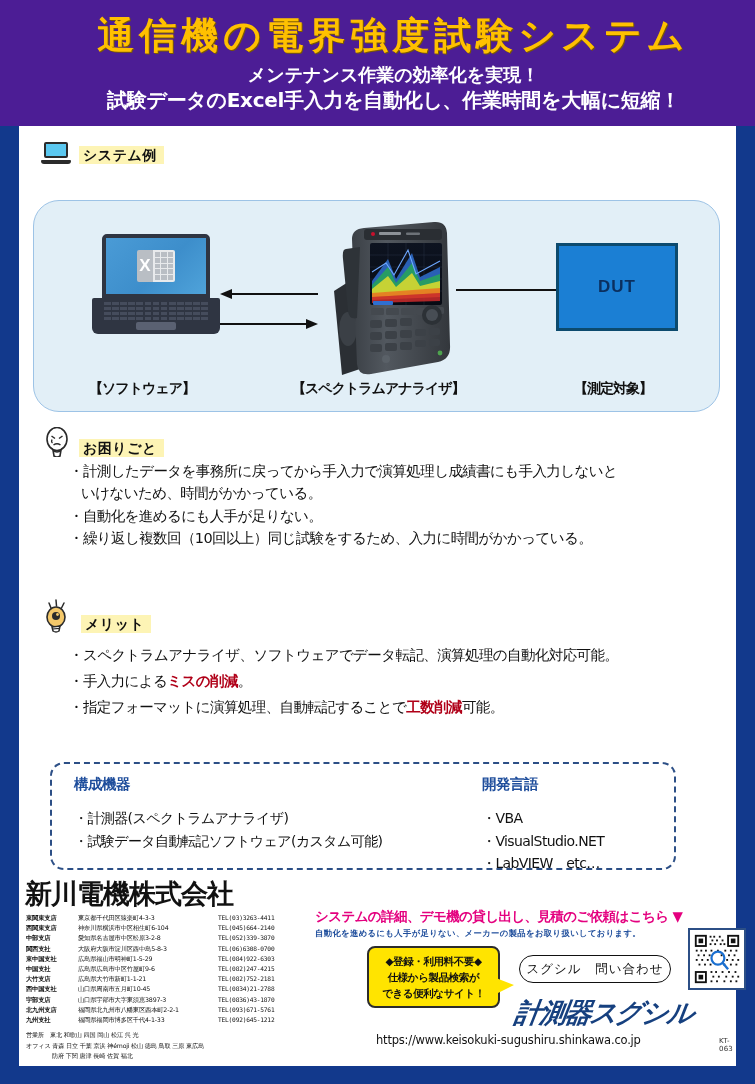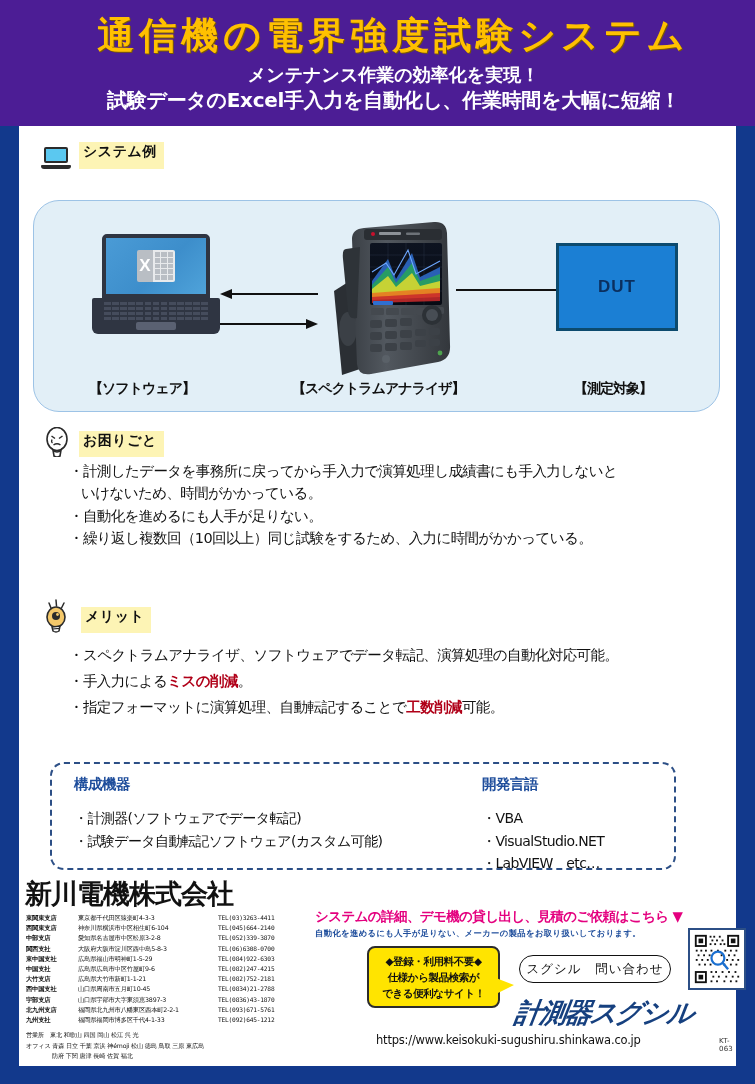--- a/index.html
+++ b/index.html
@@ -52,21 +52,21 @@
 
   
   .sec-head {
     display: flex; align-items: flex-end; gap: 8px;
   }
   .sec-head .label {
     background: #fdf4b5;
     color: #111;
     font-weight: 700;
     font-size: 14px;
-    padding: 1px 7px 8px 4px;
+    padding: 1px 7px 0 4px;
     line-height: 1.25;
     letter-spacing: 0.5px;
   }
 
   
   .ic-laptop { width: 30px; height: 22px; position: relative; flex: none; }
   .ic-laptop .scr { position:absolute; left:3px; top:0; width:24px; height:16px;
       background:#5bc8f0; border:2.5px solid #2b2b2b; border-radius:2px; }
   .ic-laptop .base { position:absolute; left:0; bottom:0; width:30px; height:4px;
       background:#2b2b2b; border-radius:1px 1px 3px 3px; }
@@ -476,21 +476,21 @@
       </p>
       <p>
         <span>・指定フォーマットに演算処理、自動転記することで</span><span class="red">工数削減</span><span>可能。</span>
       </p>
     </div>
 
     <div class="spec-box" style="left:31px; top:636px; width:626px; height:108px;">
       <div class="spec-col left">
         <div class="spec-title">構成機器</div>
         <div class="spec-items">
-          <div>・計測器(ソフトウェアでデータ転記)</div>
+          <div>・計測器(スペクトラムアナライザ)</div>
           <div>・試験データ自動転記ソフトウェア(カスタム可能)</div>
         </div>
       </div>
       <div class="spec-col right">
         <div class="spec-title">開発言語</div>
         <div class="spec-items">
           <div>・VBA</div>
           <div>・VisualStudio.NET</div>
           <div>・LabVIEW　etc…</div>
         </div>

